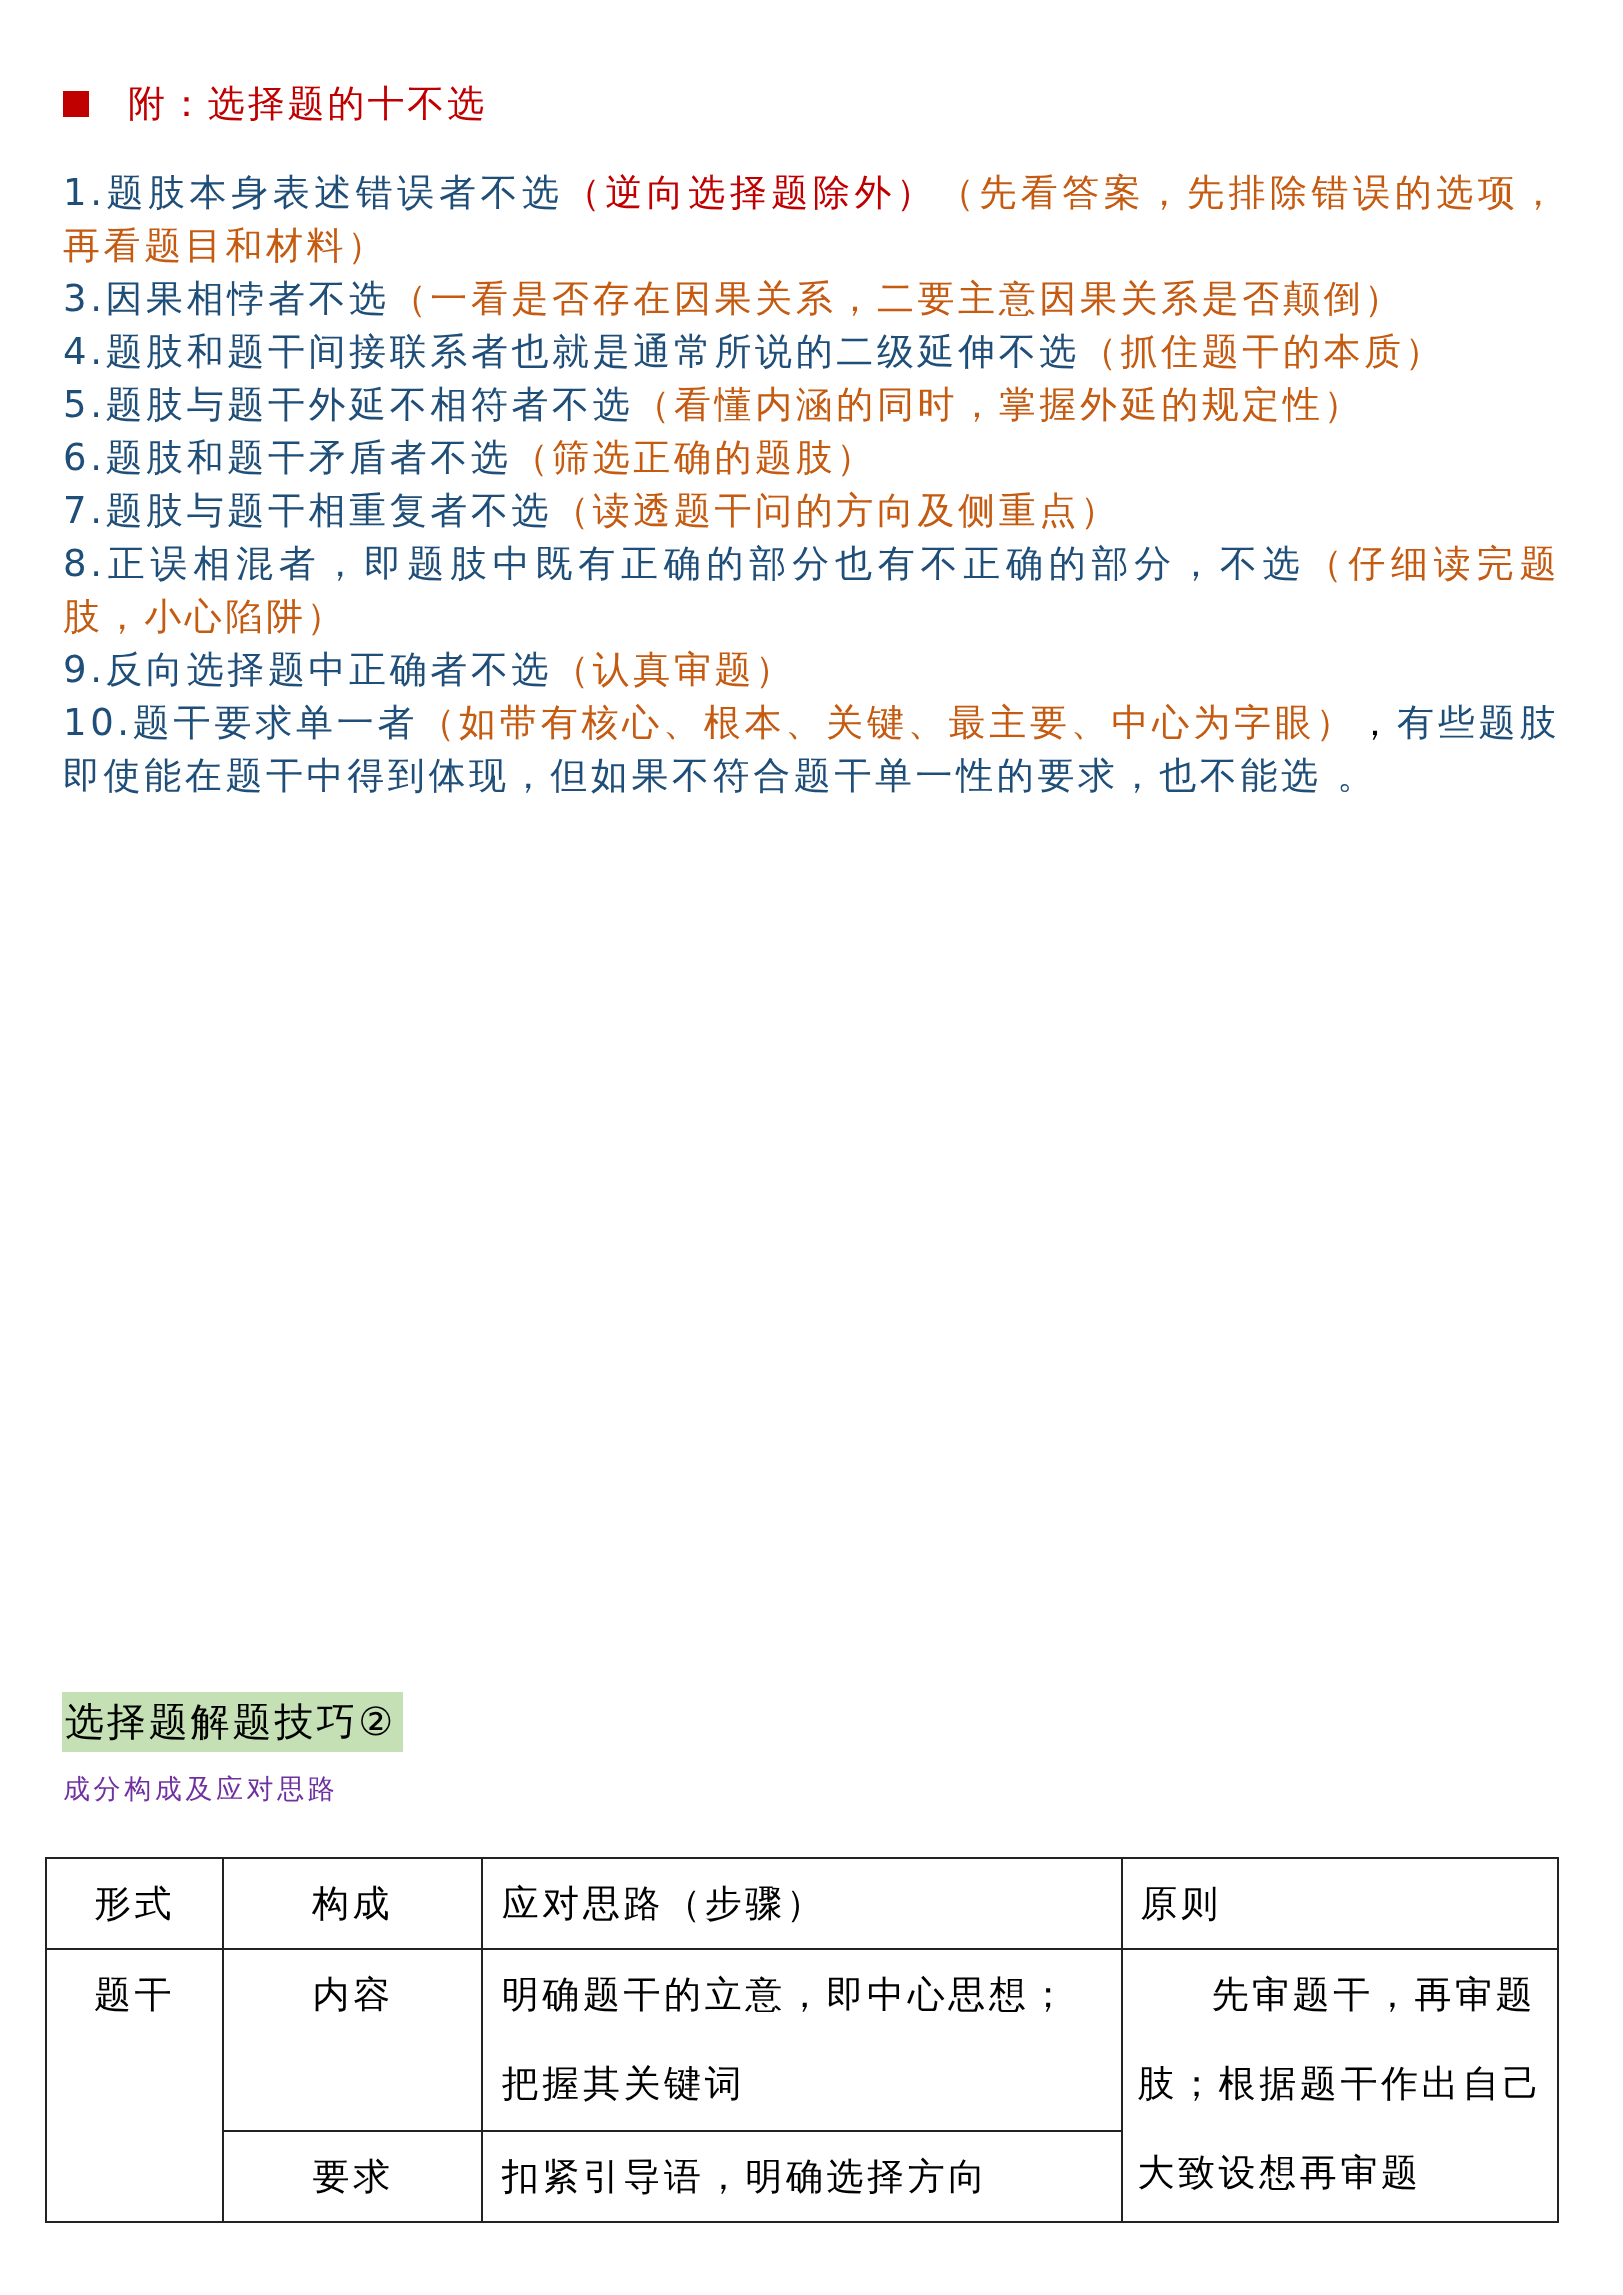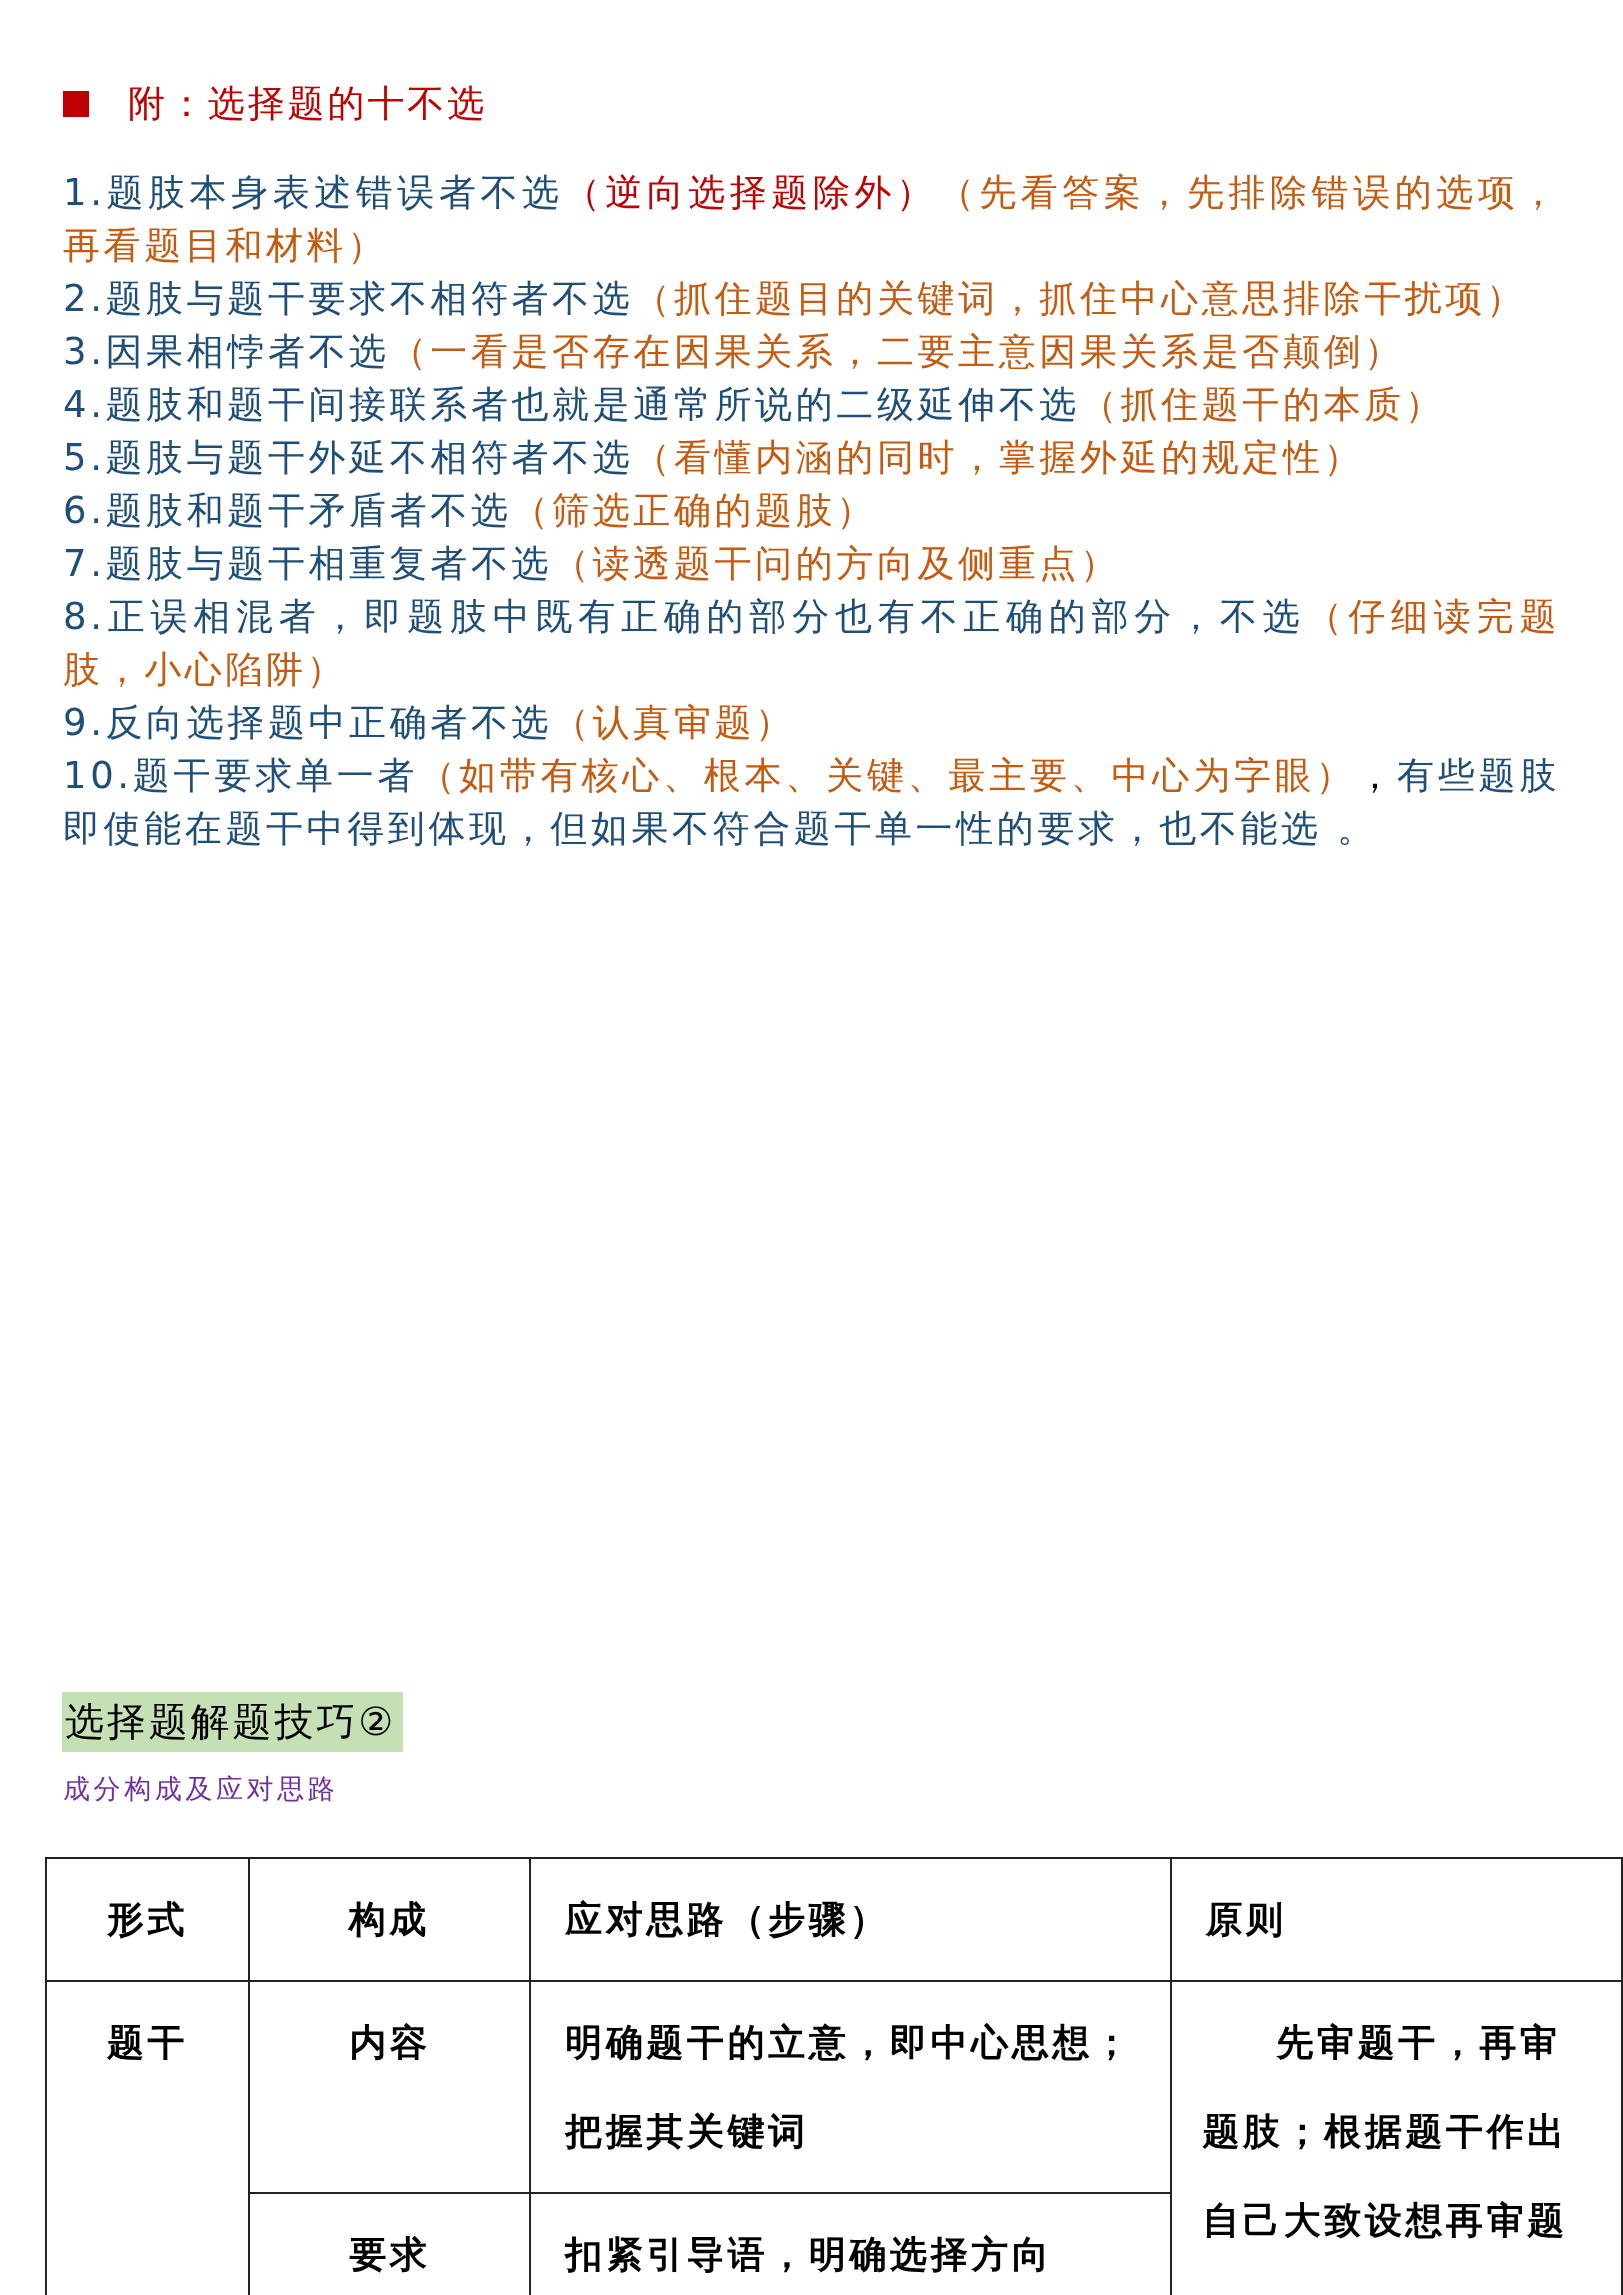--- a/index.html
+++ b/index.html
@@ -81,23 +81,23 @@
     position: absolute;
     left: 45px;
     top: 1857px;
     border-collapse: collapse;
     font-size: 37px;
     color: #000;
     letter-spacing: 3.6px;
   }
   table.info td, table.info th {
     border: 2.2px solid #222;
-    font-weight: bold;
+    font-weight: normal;
     vertical-align: top;
-    padding: 16px;
+    padding: 0;
   }
   .cell-inner {
     padding: 18.7px 17.3px 0 18.7px;
     line-height: 89px;
     box-sizing: border-box;
   }
   .th-inner {
     line-height: 89px;
     padding: 0 17.3px;
   }
@@ -110,23 +110,20 @@
 <div class="page">
 
   <div class="heading">
     <span class="bullet"></span>
     <span>附：选择题的十不选</span>
   </div>
 
   <div class="rules">
     <p class="rule">
       <span class="c-blue">1.</span><span class="c-blue">题肢本身表述错误者不选</span><span class="c-red">（逆向选择题除外）</span><span class="c-orange">（先看答案，先排除错误的选项，再看题目和材料）</span>
-    </p>
-    <p class="rule">
-      <span class="c-blue">2.</span><span class="c-blue">题肢与题干要求不相符者不选</span><span class="c-orange">（抓住题目的关键词，抓住中心意思排除干扰项）</span>
     </p>
     <p class="rule">
       <span class="c-blue">3.</span><span class="c-blue">因果相悖者不选</span><span class="c-orange">（一看是否存在因果关系，二要主意因果关系是否颠倒）</span>
     </p>
     <p class="rule">
       <span class="c-blue">4.</span><span class="c-blue">题肢和题干间接联系者也就是通常所说的二级延伸不选</span><span class="c-orange">（抓住题干的本质）</span>
     </p>
     <p class="rule">
       <span class="c-blue">5.</span><span class="c-blue">题肢与题干外延不相符者不选</span><span class="c-orange">（看懂内涵的同时，掌握外延的规定性）</span>
     </p>

